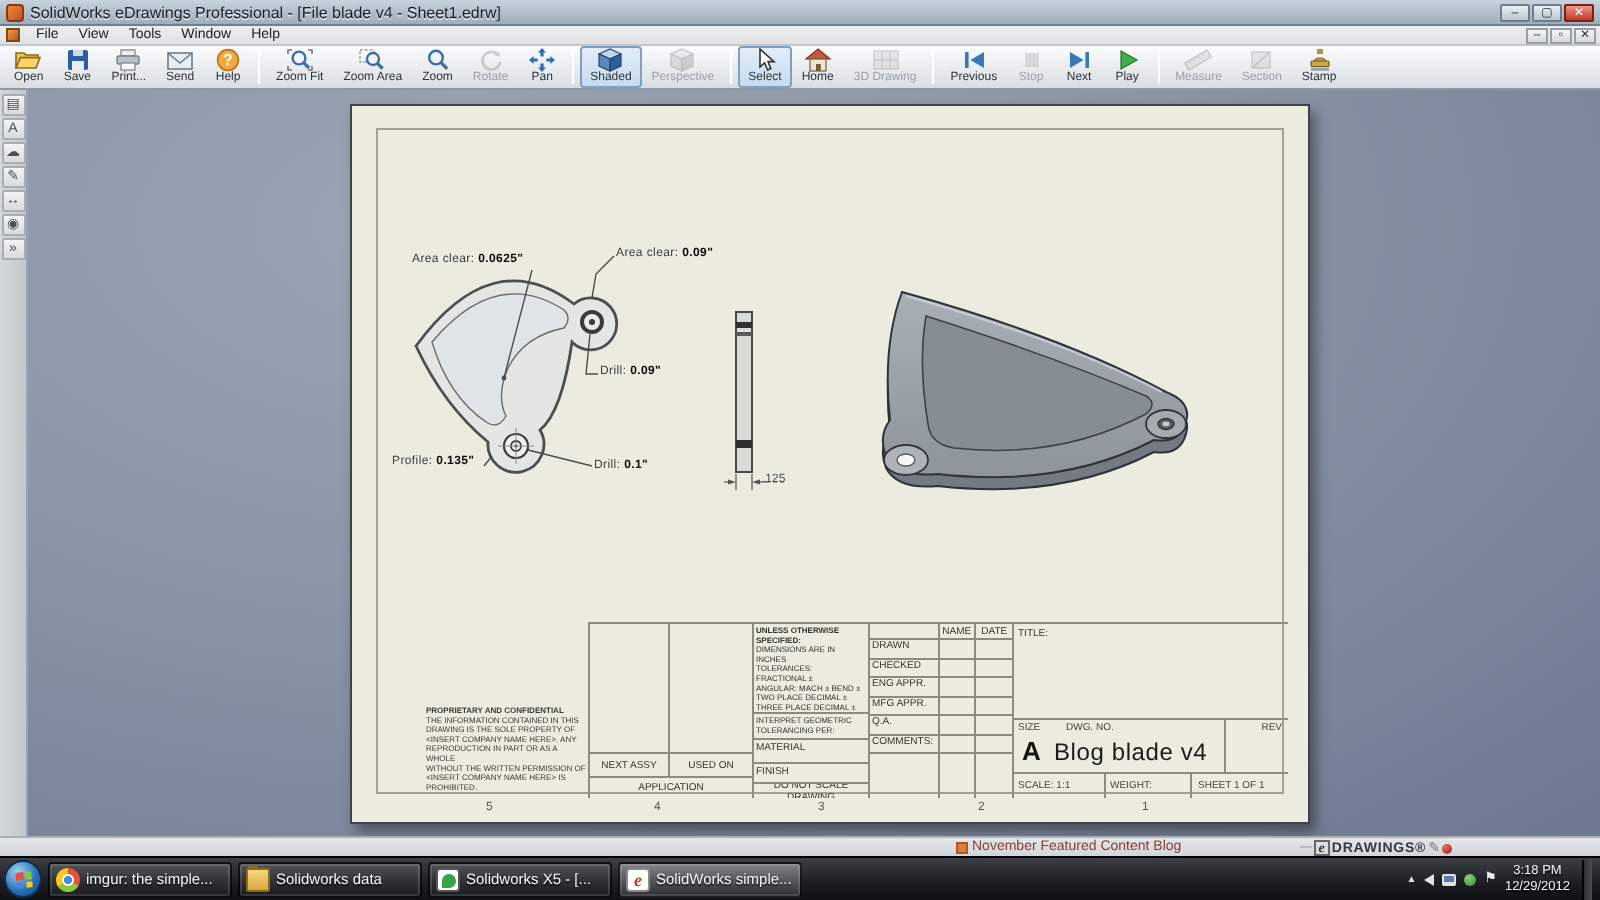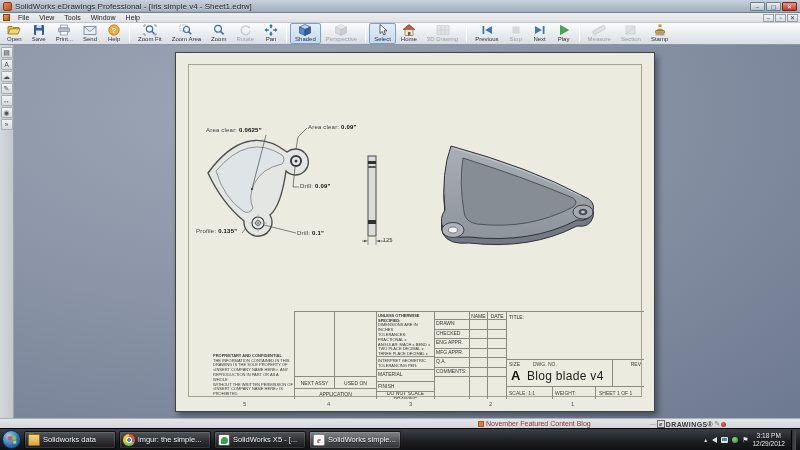--- a/index.html
+++ b/index.html
@@ -126,21 +126,21 @@
   .clock{font-size:6.5px;color:#f0f2f4;text-align:center;line-height:8px;text-shadow:0 1px 1px #000;}
   .showdesk{width:5px;height:20px;background:linear-gradient(90deg,#2c2f34,#4a4f56);border-left:1px solid #000;margin-left:2px;}
 </style>
 </head>
 <body>
 
 <div class="screen">
 
   <div class="titlebar">
     <div class="app-ico"></div>
-    <span class="title">SolidWorks eDrawings Professional - [Iris simple v4 - Sheet1.edrw]</span>
+    <span class="title">SolidWorks eDrawings Professional - [File blade v4 - Sheet1.edrw]</span>
     <div class="winbtns">
       <div class="wbtn">–</div>
       <div class="wbtn">▢</div>
       <div class="wbtn close">✕</div>
     </div>
   </div>
 
   <div class="menubar">
     <div class="mdi-ico"></div>
     <div class="menu-items">
@@ -539,36 +539,36 @@
   <div class="taskbar">
     <div class="orb">
         <div class="orbflag">
           <i></i>
           <i></i>
           <i></i>
           <i></i>
         </div>
       </div>
     <div class="task">
+      <div class="ti ti-chrome">
+          <i></i>
+        </div>
+      <span class="tlabel">imgur: the simple...</span>
+    </div>
+    <div class="task">
       <div class="ti ti-folder">
           <i></i>
         </div>
       <span class="tlabel">Solidworks data</span>
     </div>
     <div class="task">
-      <div class="ti ti-chrome">
+      <div class="ti ti-corel">
           <i></i>
         </div>
-      <span class="tlabel">imgur: the simple...</span>
-    </div>
-    <div class="task">
-      <div class="ti ti-corel">
-          <i></i>
-        </div>
-      <span class="tlabel">SolidWorks X5 - [...</span>
+      <span class="tlabel">Solidworks X5 - [...</span>
     </div>
     <div class="task active">
       <div class="ti ti-edw">e</div>
       <span class="tlabel">SolidWorks simple...</span>
     </div>
     <div class="tray">
       <span class="t-up">▲</span>
       <span class="t-vol"></span>
       <div class="t-net">
           <i></i>

